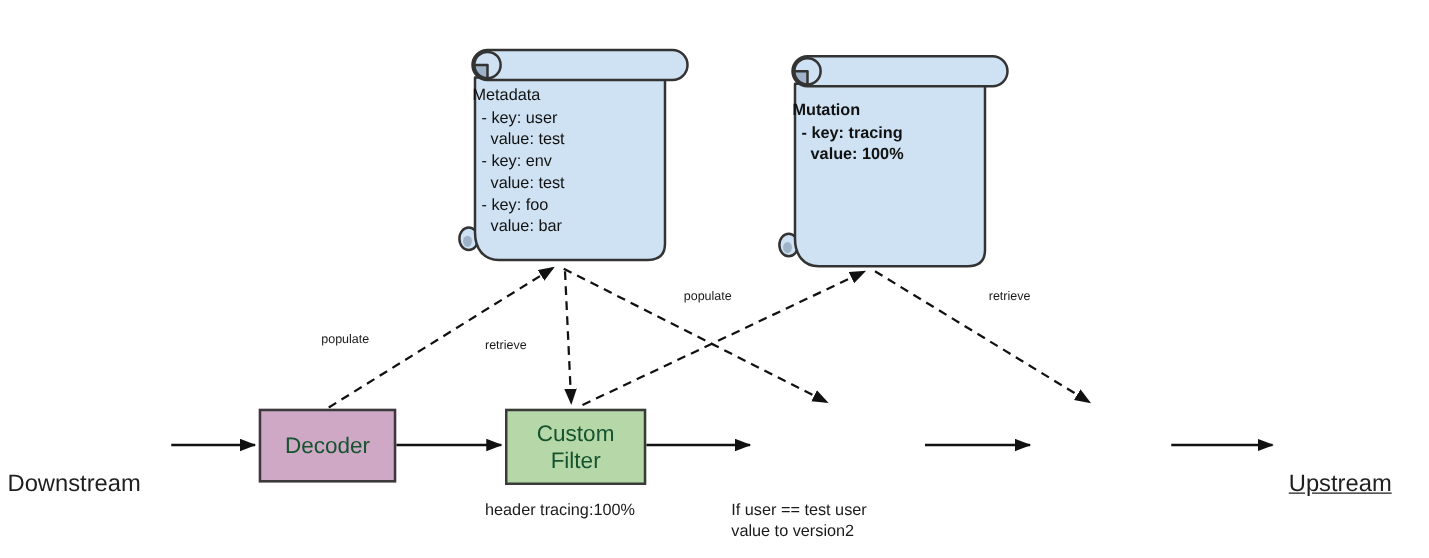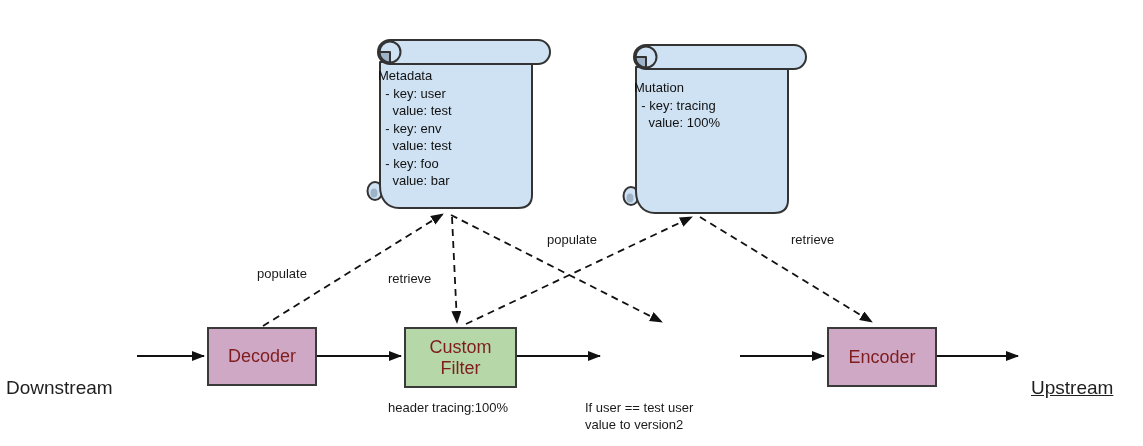--- a/index.html
+++ b/index.html
@@ -30,45 +30,45 @@
   .flow-node {
     position: absolute;
     box-sizing: border-box;
     border: 2px solid #3a3a3a;
     display: flex;
     align-items: center;
     justify-content: center;
     text-align: center;
     font-size: 18px;
     line-height: 21px;
-    color: #7f1d1d;
+    color: #14532d;
   }
   #node-decoder   { left: 207px; top: 327px; width: 110px; height: 59px; background: #cfa8c6; }
   #node-custom-filter { left: 404px; top: 327px; width: 113px; height: 61px; background: #b6d7a8; }
   #node-router    { left: 603px; top: 326px; width: 137px; height: 60px; background: #cfe2f3; }
   #node-encoder   { left: 827px; top: 327px; width: 110px; height: 60px; background: #cfa8c6; }
   .edge-label {
     position: absolute;
-    font-size: 13px;
+    font-size: 10px;
     color: #1a1a1a;
     white-space: nowrap;
   }
   #edge-label-populate-left  { left: 257px; top: 266px; }
   #edge-label-retrieve-left  { left: 388px; top: 271px; }
   #edge-label-populate-right { left: 547px; top: 232px; }
   #edge-label-retrieve-right { left: 791px; top: 232px; }
   .scroll-text {
     position: absolute;
     font-size: 13px;
     line-height: 17.5px;
     color: #111111;
   }
   .scroll-text div { white-space: pre; }
   #scroll-text-metadata { left: 378px; top: 67px; }
-  #scroll-text-mutation { left: 634px; top: 79px; }
+  #scroll-text-mutation { left: 634px; top: 79px; font-weight: bold; }
   .node-caption {
     position: absolute;
     font-size: 13px;
     line-height: 17px;
     color: #1a1a1a;
   }
   #caption-custom-filter { left: 388px; top: 399px; }
   #caption-router        { left: 585px; top: 399px; }
 </style>
 </head>
@@ -119,23 +119,20 @@
 
   <div class="endpoint-label" style="left:6px; top:345px;">Downstream</div>
   <div class="endpoint-label" style="left:1031px; top:345px;text-decoration:underline;">Upstream</div>
 
   <div id="node-decoder" class="flow-node" style="background-color: rgb(207, 168, 198);">
     <span>Decoder</span>
   </div>
   <div id="node-custom-filter" class="flow-node" style="background-color: rgb(182, 215, 168);">
     <span style="width:80px;">Custom Filter</span>
   </div>
-  <div id="node-encoder" class="flow-node" style="background-color: rgb(207, 168, 198);">
-    <span>Encoder</span>
-  </div>
 
   <div id="edge-label-populate-left" class="edge-label">populate</div>
   <div id="edge-label-retrieve-left" class="edge-label">retrieve</div>
   <div id="edge-label-populate-right" class="edge-label">populate</div>
   <div id="edge-label-retrieve-right" class="edge-label">retrieve</div>
 
   <div id="scroll-text-metadata" class="scroll-text">
     <div>Metadata</div>
     <div>  - key: user</div>
     <div>    value: test</div>

